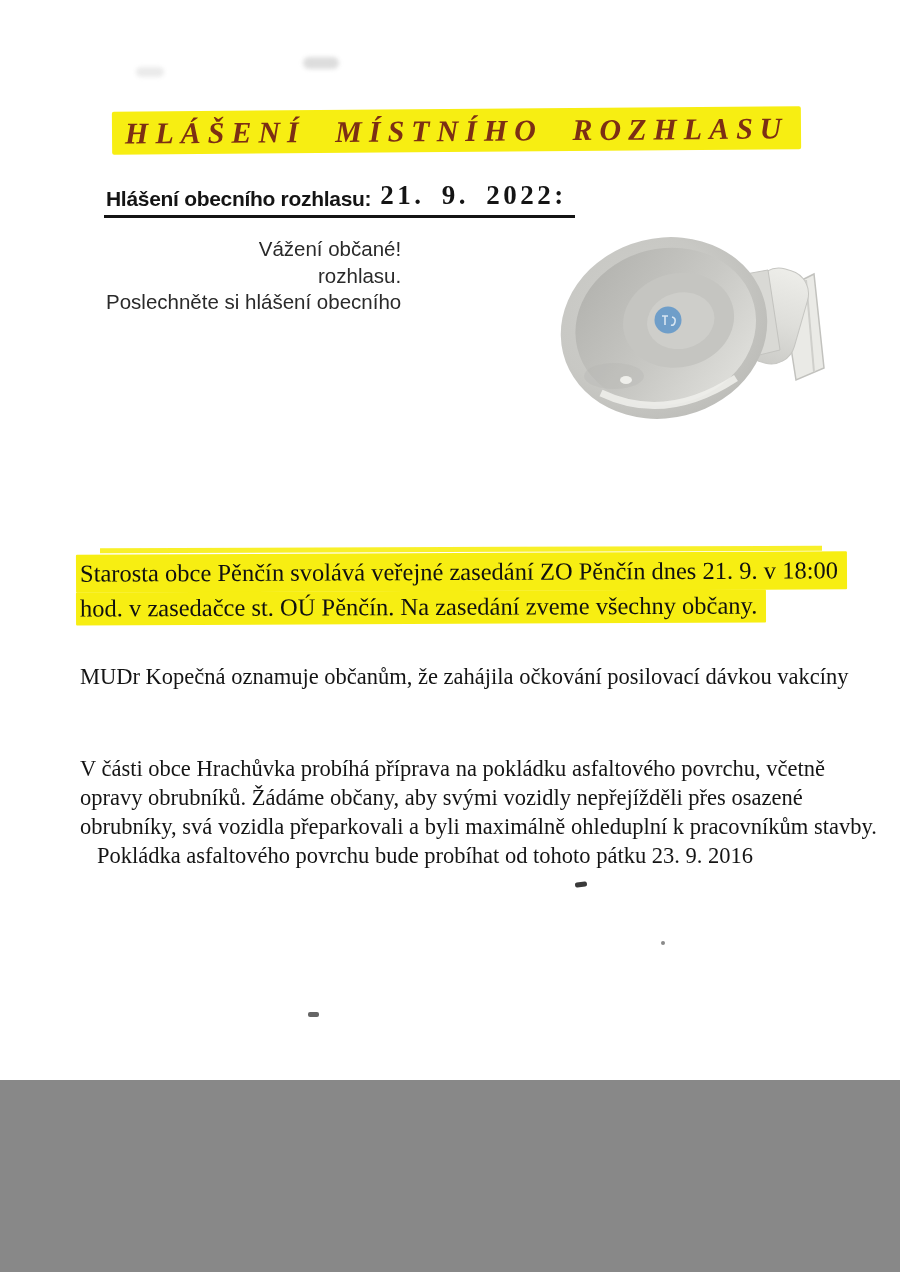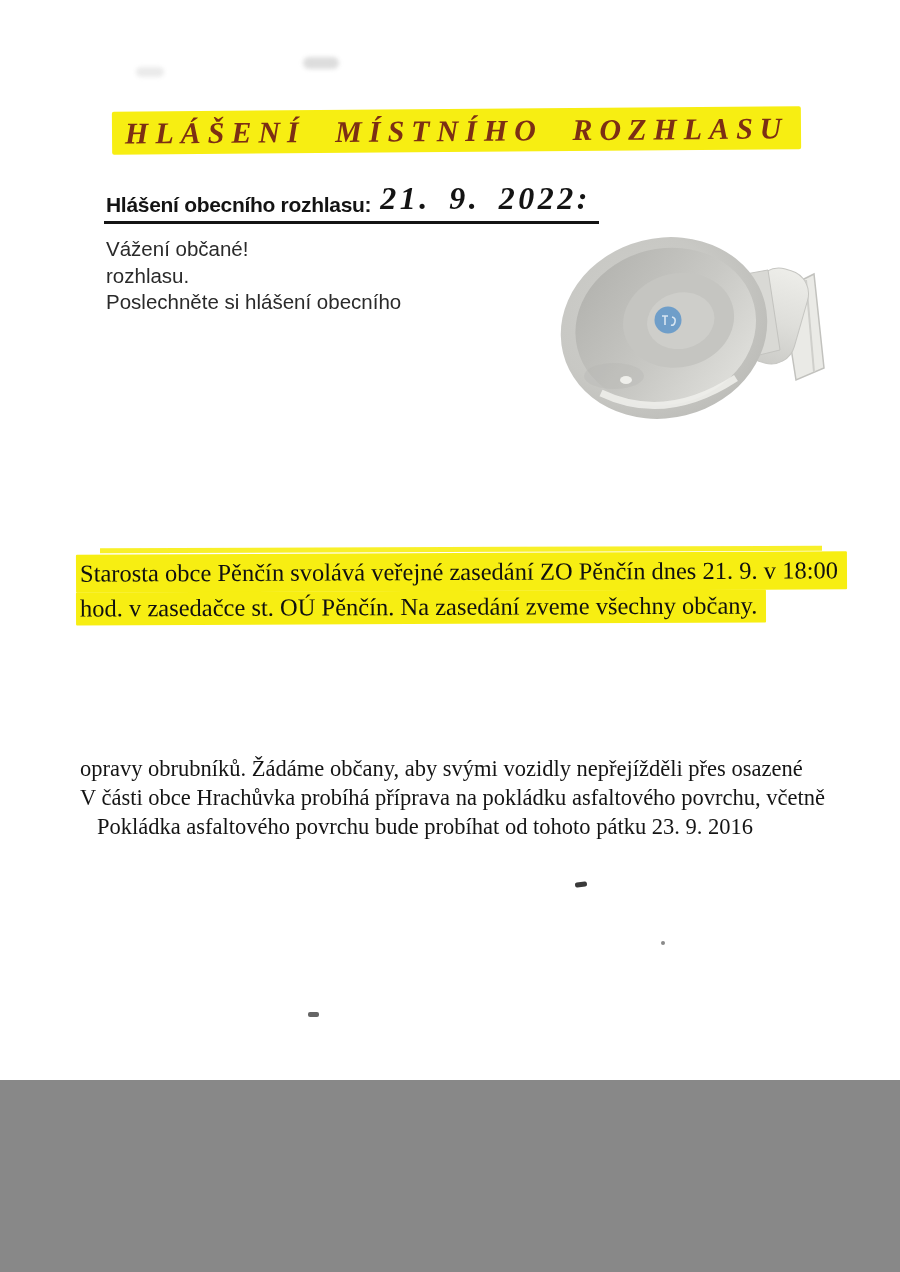--- a/index.html
+++ b/index.html
@@ -54,34 +54,34 @@
   .subheading .sub-label {
     font-family: "Liberation Sans", sans-serif;
     font-weight: bold;
     font-size: 21px;
     letter-spacing: -0.3px;
     margin-right: 9px;
   }
   .subheading .sub-date {
     font-family: "Liberation Serif", serif;
     font-weight: bold;
-    font-size: 32px;
+    font-size: 27px;
     letter-spacing: 3.5px;
     word-spacing: 7px;
-    font-style: italic;
   }
 
   
   .intro {
     position: absolute;
     left: 106px; top: 236px;
     font-family: "Liberation Sans", sans-serif;
     font-size: 20.5px;
     line-height: 26.5px;
     color: #2a2a2a;
+    text-align: right;
   }
   .line { display: block; white-space: pre; }
 
   
   .megaphone {
     position: absolute;
     left: 556px; top: 228px;
     width: 272px; height: 198px;
   }
 
@@ -197,25 +197,27 @@
 
     <circle cx="112" cy="92" r="13.5" fill="#6f9ec9"></circle>
     <path d="M106 88 h6 M109 88 v9 M116 89 q4 1 3 5 q-1 4 -4 3" stroke="#e3edf6" stroke-width="1.6" fill="none" opacity="0.9"></path>
   </svg>
 
   <div class="hl-strip"></div>
   <div class="hl-line hl-line-1">Starosta obce Pěnčín svolává veřejné zasedání ZO Pěnčín dnes 21. 9. v 18:00</div>
   <div class="hl-line hl-line-2">hod. v zasedačce st. OÚ Pěnčín. Na zasedání zveme všechny občany.</div>
 
   <div class="para para-vaccination">
+    <span class="line">MUDr Kopečná oznamuje občanům, že zahájila očkování posilovací dávkou vakcíny</span>
   </div>
 
   <div class="para para-roadworks">
+    <span class="line">V části obce Hrachůvka probíhá příprava na pokládku asfaltového povrchu, včetně</span>
     <span class="line">opravy obrubníků. Žádáme občany, aby svými vozidly nepřejížděli přes osazené</span>
-    <span class="line">V části obce Hrachůvka probíhá příprava na pokládku asfaltového povrchu, včetně</span>
+    <span class="line">obrubníky, svá vozidla přeparkovali a byli maximálně ohleduplní k pracovníkům stavby.</span>
     <span class="line">   Pokládka asfaltového povrchu bude probíhat od tohoto pátku 23. 9. 2016</span>
   </div>
 
   <div class="speck dash-1"></div>
   <div class="speck dot-1"></div>
   <div class="speck dash-2"></div>
 
 </div>
 
 </body></html>

